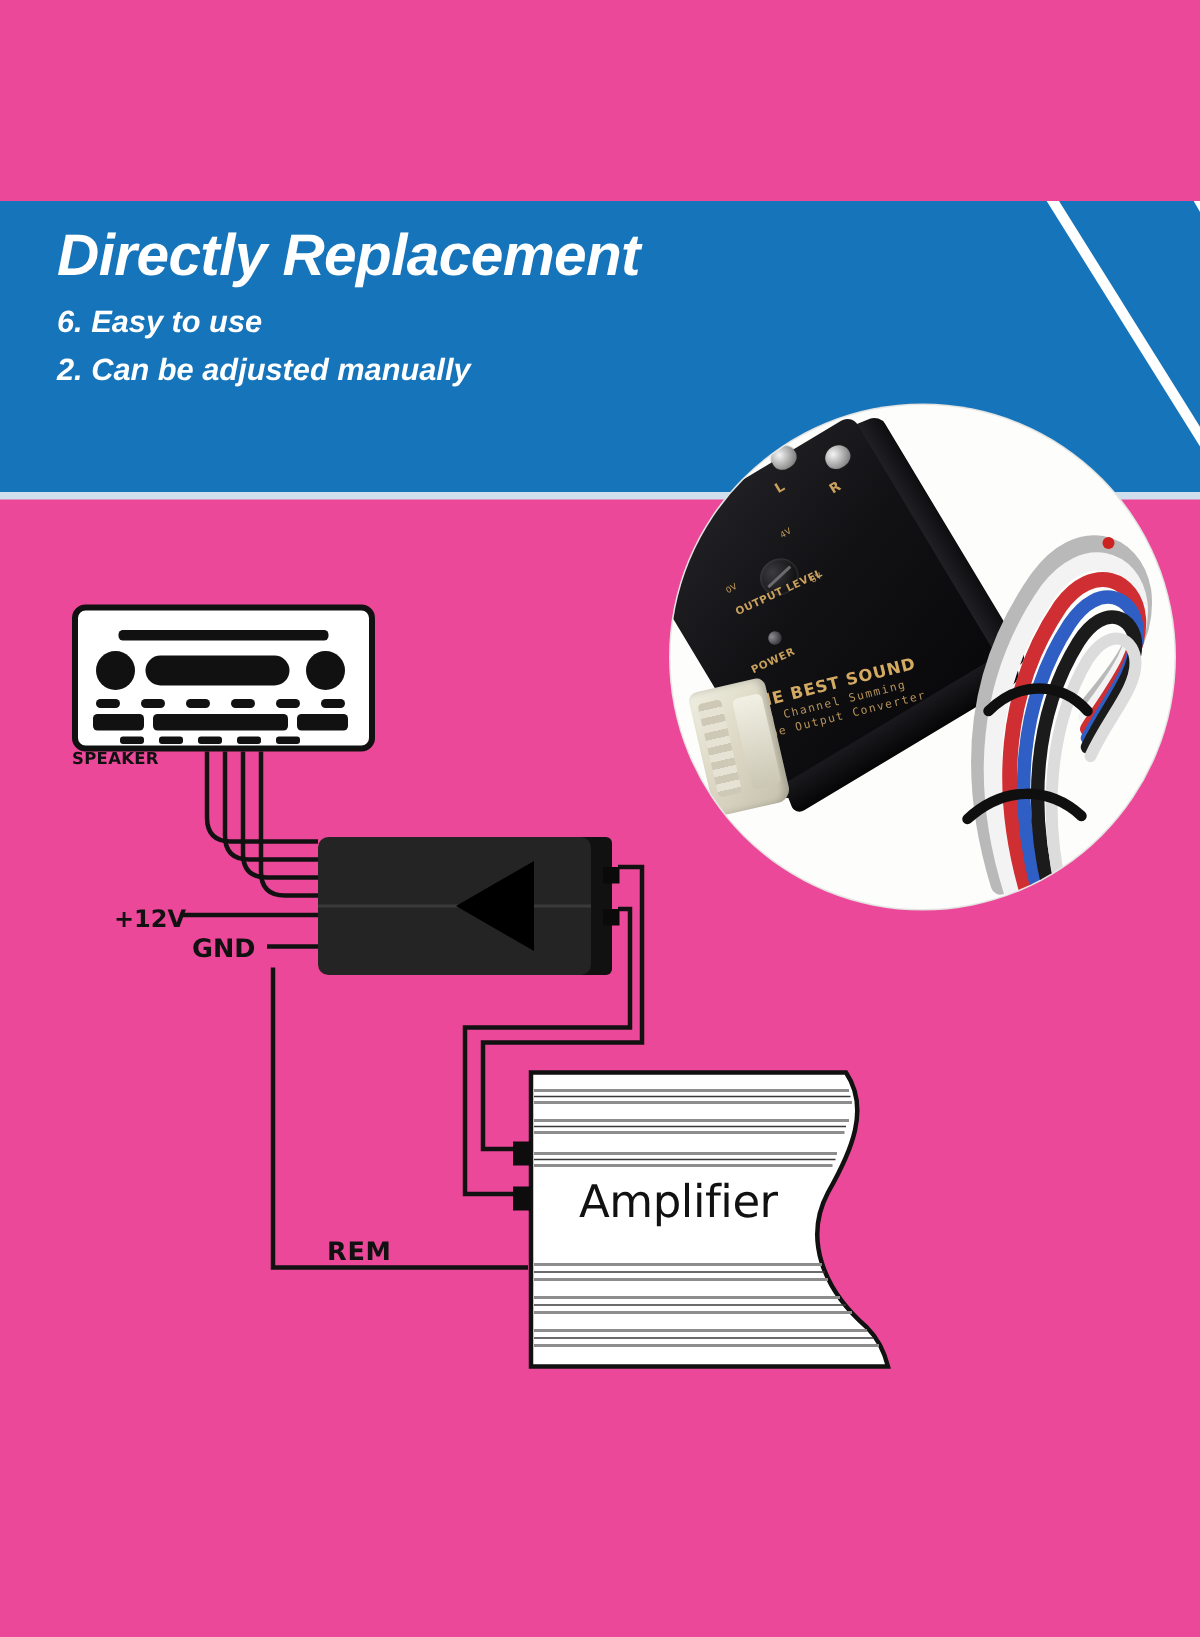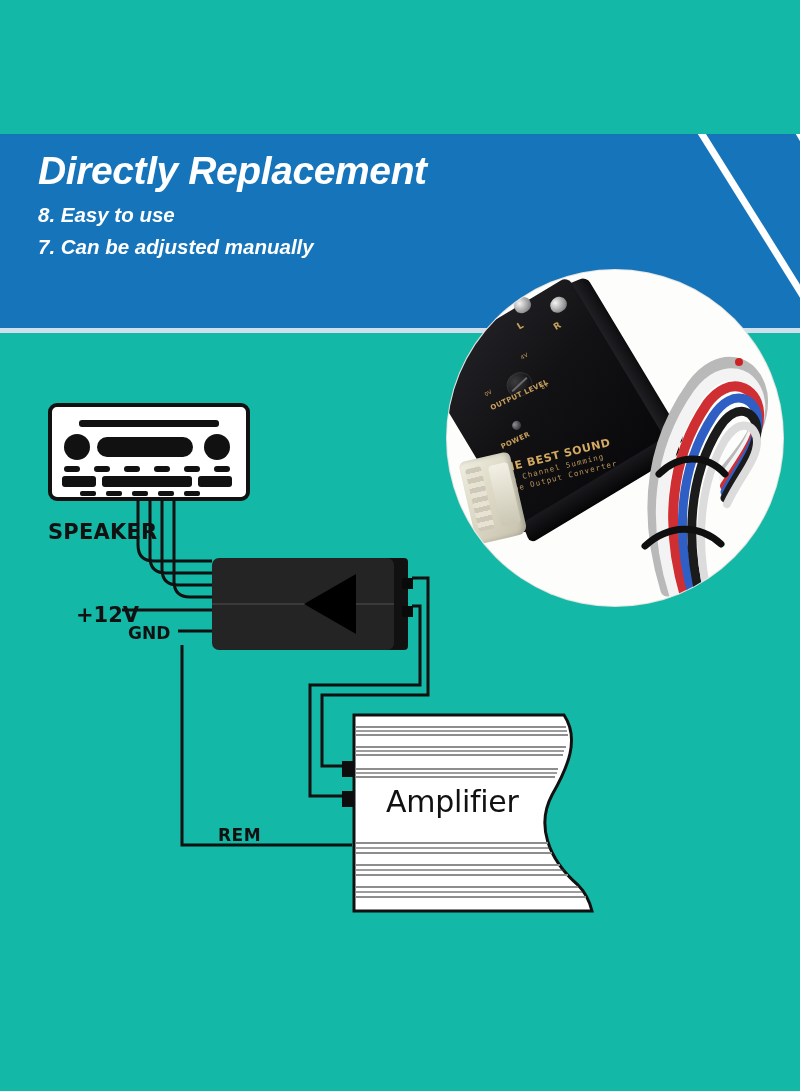--- a/index.html
+++ b/index.html
@@ -9,21 +9,21 @@
     background: #ffffff;
   }
   body {
     font-family: "Liberation Sans", sans-serif;
     -webkit-font-smoothing: antialiased;
   }
   #page {
     position: relative;
     width: 800px;
     height: 1091px;
-    background: #14b8a6;
+    background: #ec4899;
     overflow: hidden;
   }
 
   
   .banner {
     position: absolute;
     left: 0;
     top: 134px;
     width: 800px;
     height: 194px;
@@ -280,22 +280,22 @@
     top: 395px;
     width: 660px;
     height: 560px;
   }
   .dlabel {
     position: absolute;
     font-family: "DejaVu Sans", sans-serif;
     font-weight: bold;
     color: #111111;
   }
-  .lbl-speaker { left: 48px; top: 125px; font-size: 21px; letter-spacing: 0.2px; }
-  .lbl-12v     { left: 76px; top: 208px; font-size: 21px; }
+  .lbl-speaker { left: 48px; top: 104px; font-size: 11px; letter-spacing: 0.2px; }
+  .lbl-12v     { left: 76px; top: 208px; font-size: 16px; }
   .lbl-gnd     { left: 128px; top: 228px; font-size: 17px; }
   .lbl-rem     { left: 218px; top: 430px; font-size: 17px; letter-spacing: 0.5px; }
   .lbl-amp {
     left: 386px; top: 389px;
     font-size: 30px;
     font-weight: normal;
     letter-spacing: -0.3px;
   }
 
   
@@ -393,22 +393,22 @@
 
 <div id="page">
 
   <div class="banner">
     <div class="banner-diag diag-1"></div>
     <div class="banner-diag diag-2"></div>
 
     <div class="banner-text">
       <div class="headline">Directly Replacement</div>
       <ul class="bullet-list">
-        <li>8. Easy to use</li>
-        <li>7. Can be adjusted manually</li>
+        <li>6. Easy to use</li>
+        <li>2. Can be adjusted manually</li>
       </ul>
     </div>
   </div>
   <div class="banner-underline"></div>
 
   <div class="photo-circle">
     <div class="photo-inner">
 
       <div class="pbody">
         <div class="pbody-side"></div>

